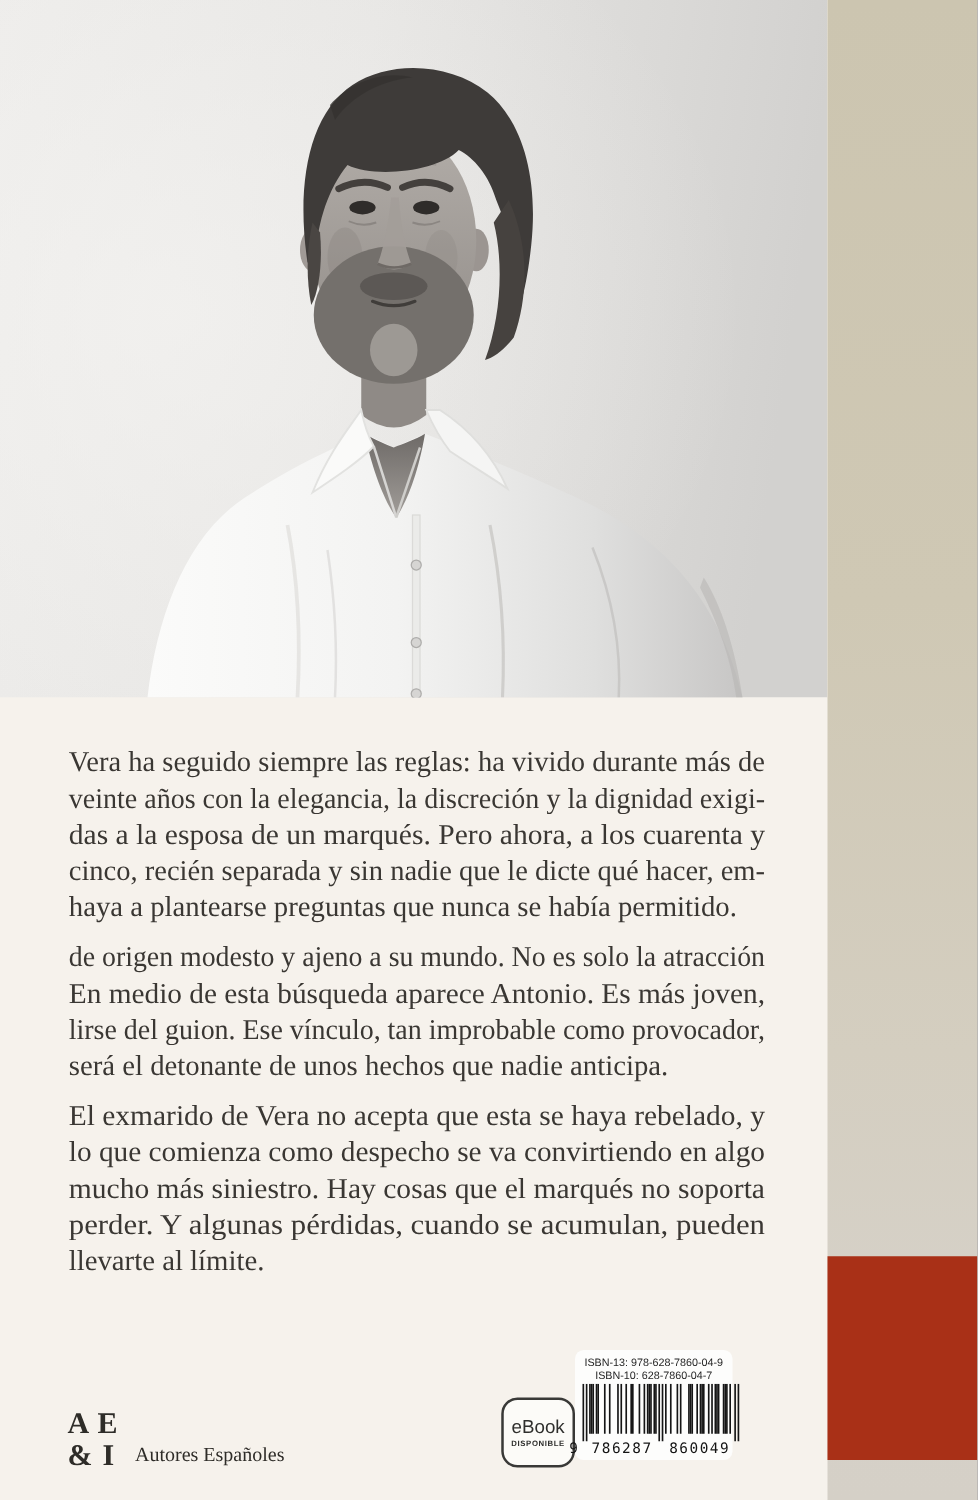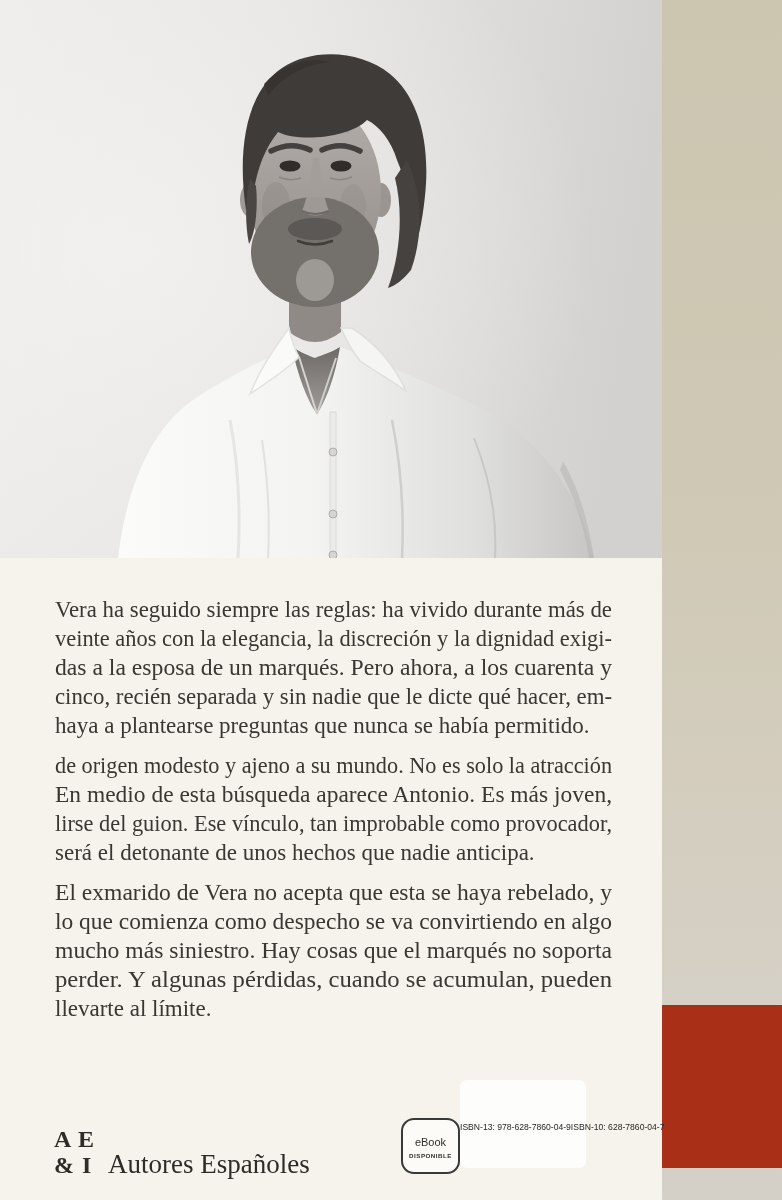--- a/index.html
+++ b/index.html
@@ -22,35 +22,35 @@
     position:absolute;left:55px;top:597px;width:557px;
     color:#3a3733;font-size:23px;
   }
   .para{margin:0 0 11px 0;}
   .syn-row{height:29px;overflow:visible;}
   .syn-line{display:inline-block;white-space:nowrap;transform-origin:left center;}
   
   .imprint{position:absolute;left:54px;top:1126px;display:flex;align-items:flex-end;color:#2e2c28;}
   .monogram{font-weight:bold;font-size:24px;line-height:26px;letter-spacing:1px;}
   .monogram-line2::first-letter{font-style:italic;}
-  .imprint-names{margin-left:13px;margin-top:3px;font-size:27px;line-height:27px;}
+  .imprint-names{margin-left:13px;margin-top:3px;font-size:16px;line-height:27px;}
   
   .ebook-badge{
     position:absolute;left:401px;top:1118px;width:55px;height:52px;
     border:2.5px solid #393937;border-radius:13px;background:#fcfbf8;
     display:flex;flex-direction:column;align-items:center;justify-content:center;
     font-family:"Liberation Sans", sans-serif;color:#2f2f2d;
   }
-  .ebook-title{font-size:11px;font-weight:500;line-height:16px;}
+  .ebook-title{font-size:15px;font-weight:500;line-height:16px;}
   .ebook-sub{font-size:6.2px;font-weight:bold;letter-spacing:.5px;margin-top:2px;}
   
   .barcode-panel{
     position:absolute;left:460px;top:1080px;width:126px;height:88px;
     background:#fdfdfc;border-radius:7px;
-    display:flex;flex-direction:row;align-items:center;padding-top:5px;box-sizing:border-box;
+    display:flex;flex-direction:column;align-items:center;padding-top:5px;box-sizing:border-box;
   }
   .isbn-line{
     font-family:"Liberation Sans", sans-serif;font-size:8.6px;line-height:10px;
     color:#262626;white-space:nowrap;
   }
   .barcode-svg{margin-top:2px;}
   .barcode-svg rect{fill:#151515;}
   .barcode-svg text{
     fill:#141414;font-family:"DejaVu Sans Mono", monospace;font-size:11.5px;letter-spacing:1.2px;
   }

